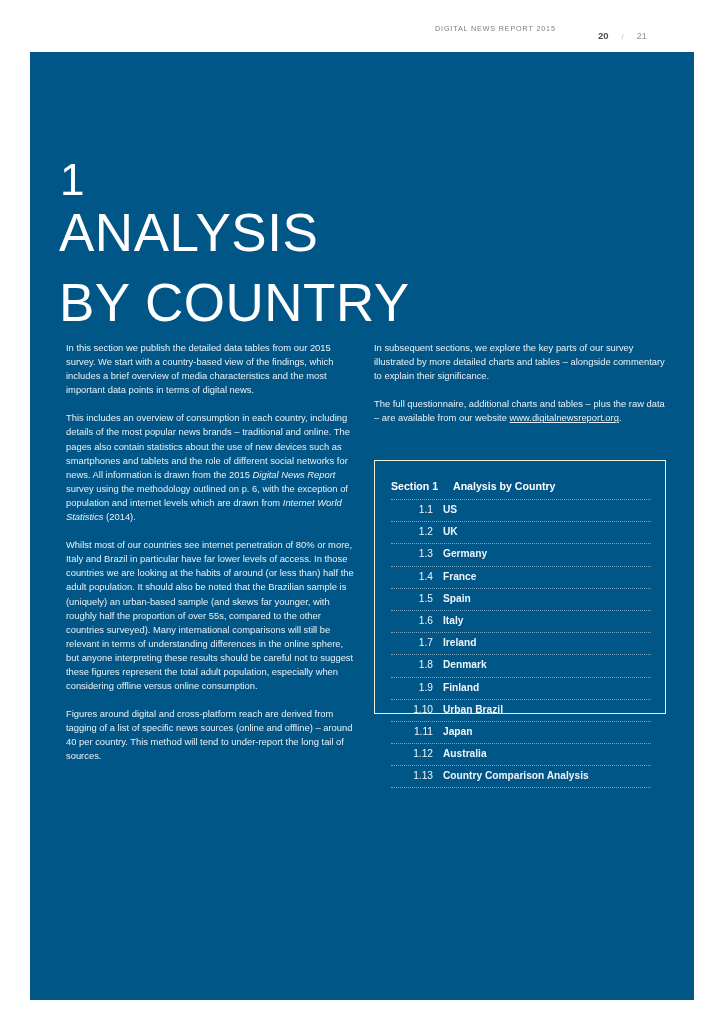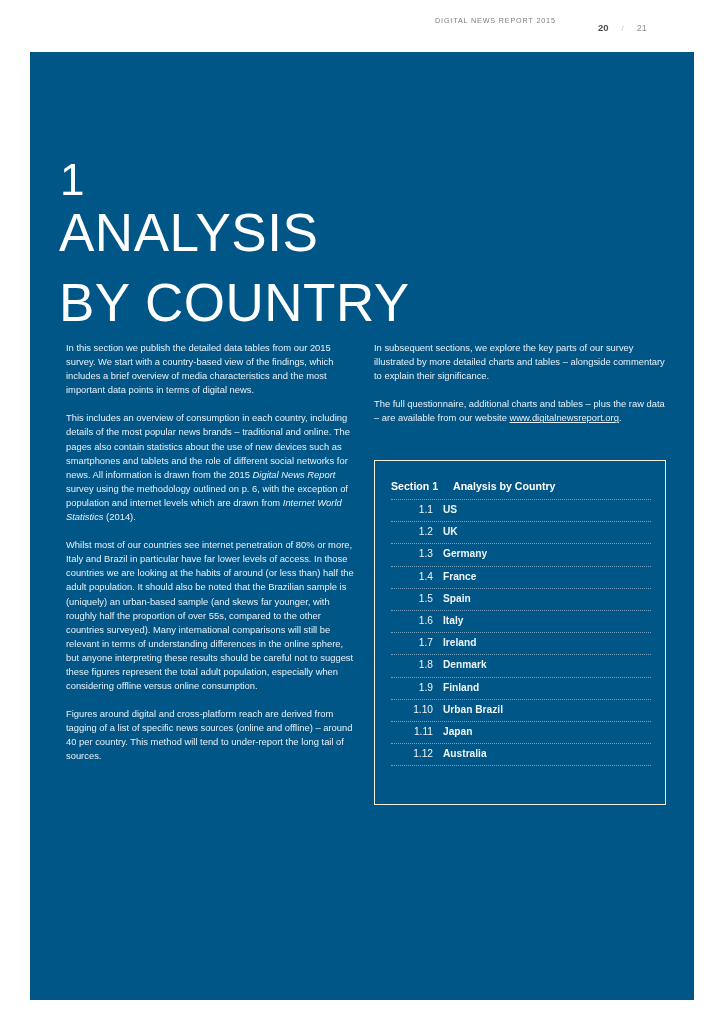--- a/index.html
+++ b/index.html
@@ -12,21 +12,21 @@
     height: 1024px;
     position: relative;
     font-family: "Liberation Sans", sans-serif;
     overflow: hidden;
   }
 
   
   .page-header {
     position: absolute;
     left: 0;
-    top: 16px;
+    top: 24px;
     width: 717px;
     height: 18px;
     display: flex;
     align-items: center;
   }
   .header-title {
     position: absolute;
     left: 435px;
     top: 0;
     font-size: 7.2px;
@@ -119,21 +119,21 @@
     text-decoration: underline;
     color: #e8f1f7;
   }
 
   
   .toc-box {
     position: absolute;
     left: 374px;
     top: 460px;
     width: 292px;
-    height: 345px;
+    height: 254px;
     border: 1.2px solid #f2f0d8;
     box-sizing: border-box;
   }
   .toc-inner {
     position: absolute;
     left: 16px;
     top: 19px;
     right: 14px;
   }
   .toc-head {
@@ -261,16 +261,20 @@
           <span class="lbl">Urban Brazil</span>
         </div>
         <div class="toc-row">
           <span class="num">1.11</span>
           <span class="lbl">Japan</span>
         </div>
         <div class="toc-row">
           <span class="num">1.12</span>
           <span class="lbl">Australia</span>
         </div>
+        <div class="toc-row">
+          <span class="num">1.13</span>
+          <span class="lbl">Country Comparison Analysis</span>
+        </div>
       </div>
     <div class="toc-foot"></div>
   </div>
 </div>
 
 </body></html>

